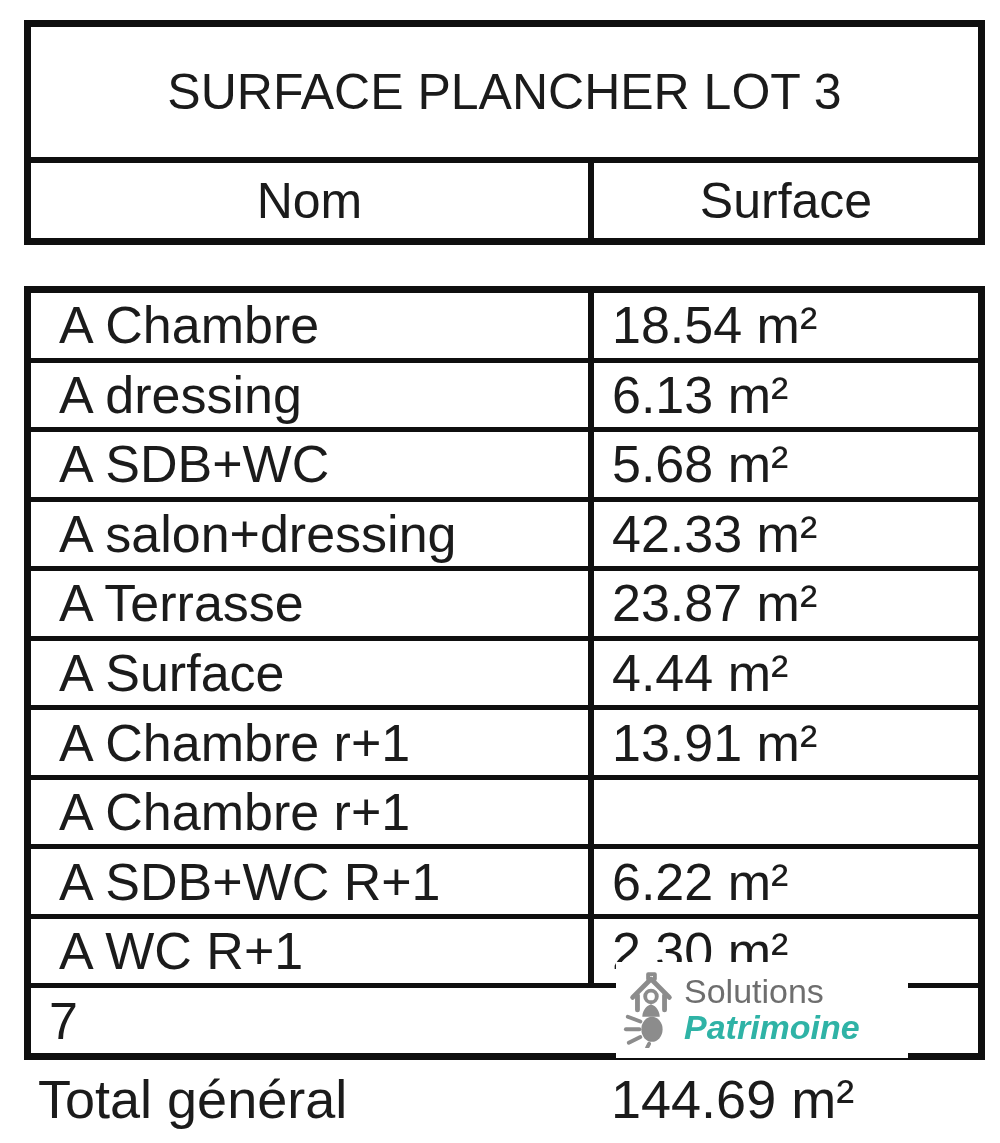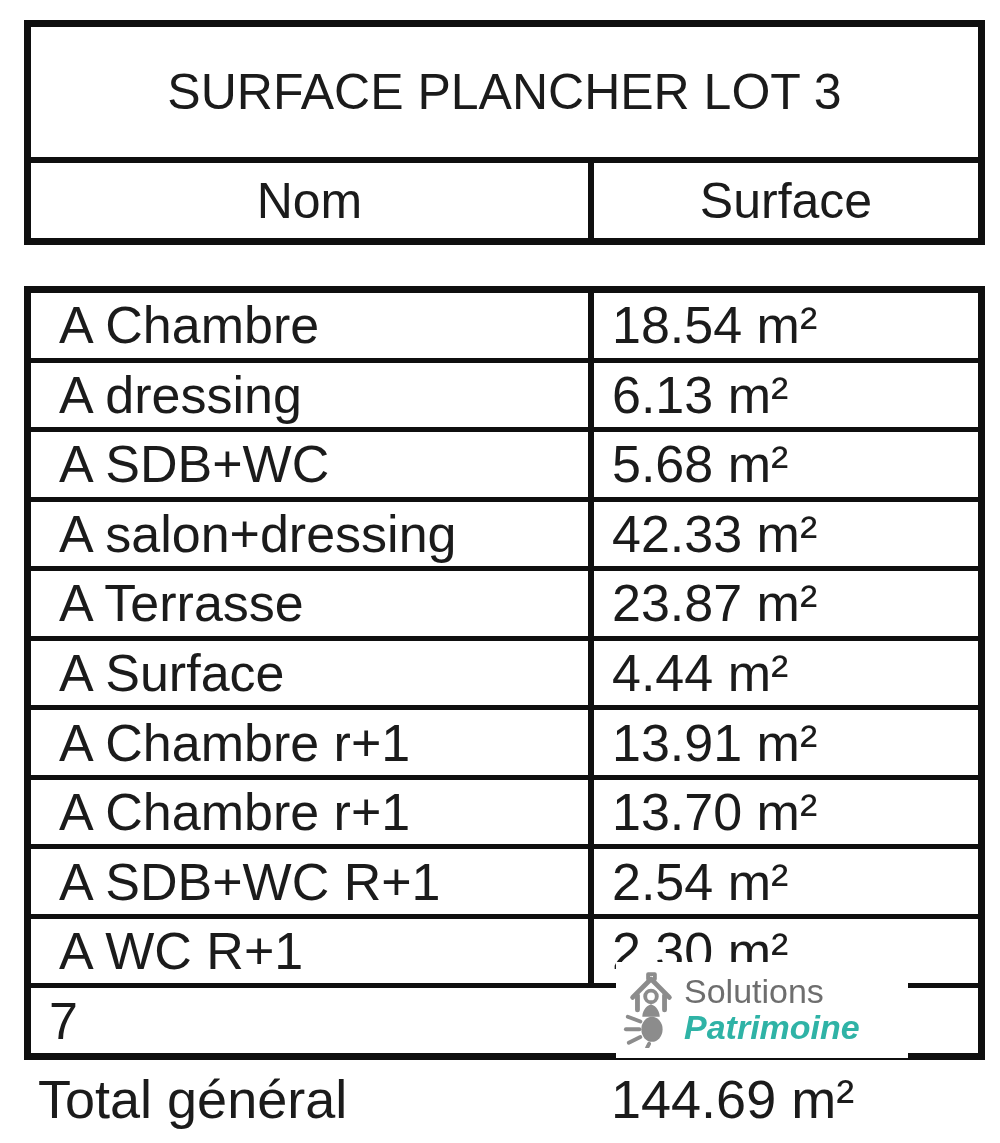--- a/index.html
+++ b/index.html
@@ -138,25 +138,24 @@
       <div class="data-row">
     <div class="cell-name">A Surface</div>
     <div class="cell-surface">4.44 m²</div>
   </div>
       <div class="data-row">
     <div class="cell-name">A Chambre r+1</div>
     <div class="cell-surface">13.91 m²</div>
   </div>
       <div class="data-row">
     <div class="cell-name">A Chambre r+1</div>
-    <div class="cell-surface">13.70 m²</div>
   </div>
       <div class="data-row">
     <div class="cell-name">A SDB+WC R+1</div>
-    <div class="cell-surface">2.54 m²</div>
+    <div class="cell-surface">6.22 m²</div>
   </div>
       <div class="data-row">
     <div class="cell-name">A WC R+1</div>
     <div class="cell-surface">2.30 m²</div>
   </div>
       <div class="data-row">
     <div class="cell-surface">7</div>
   </div>
     </div>
 </div>

